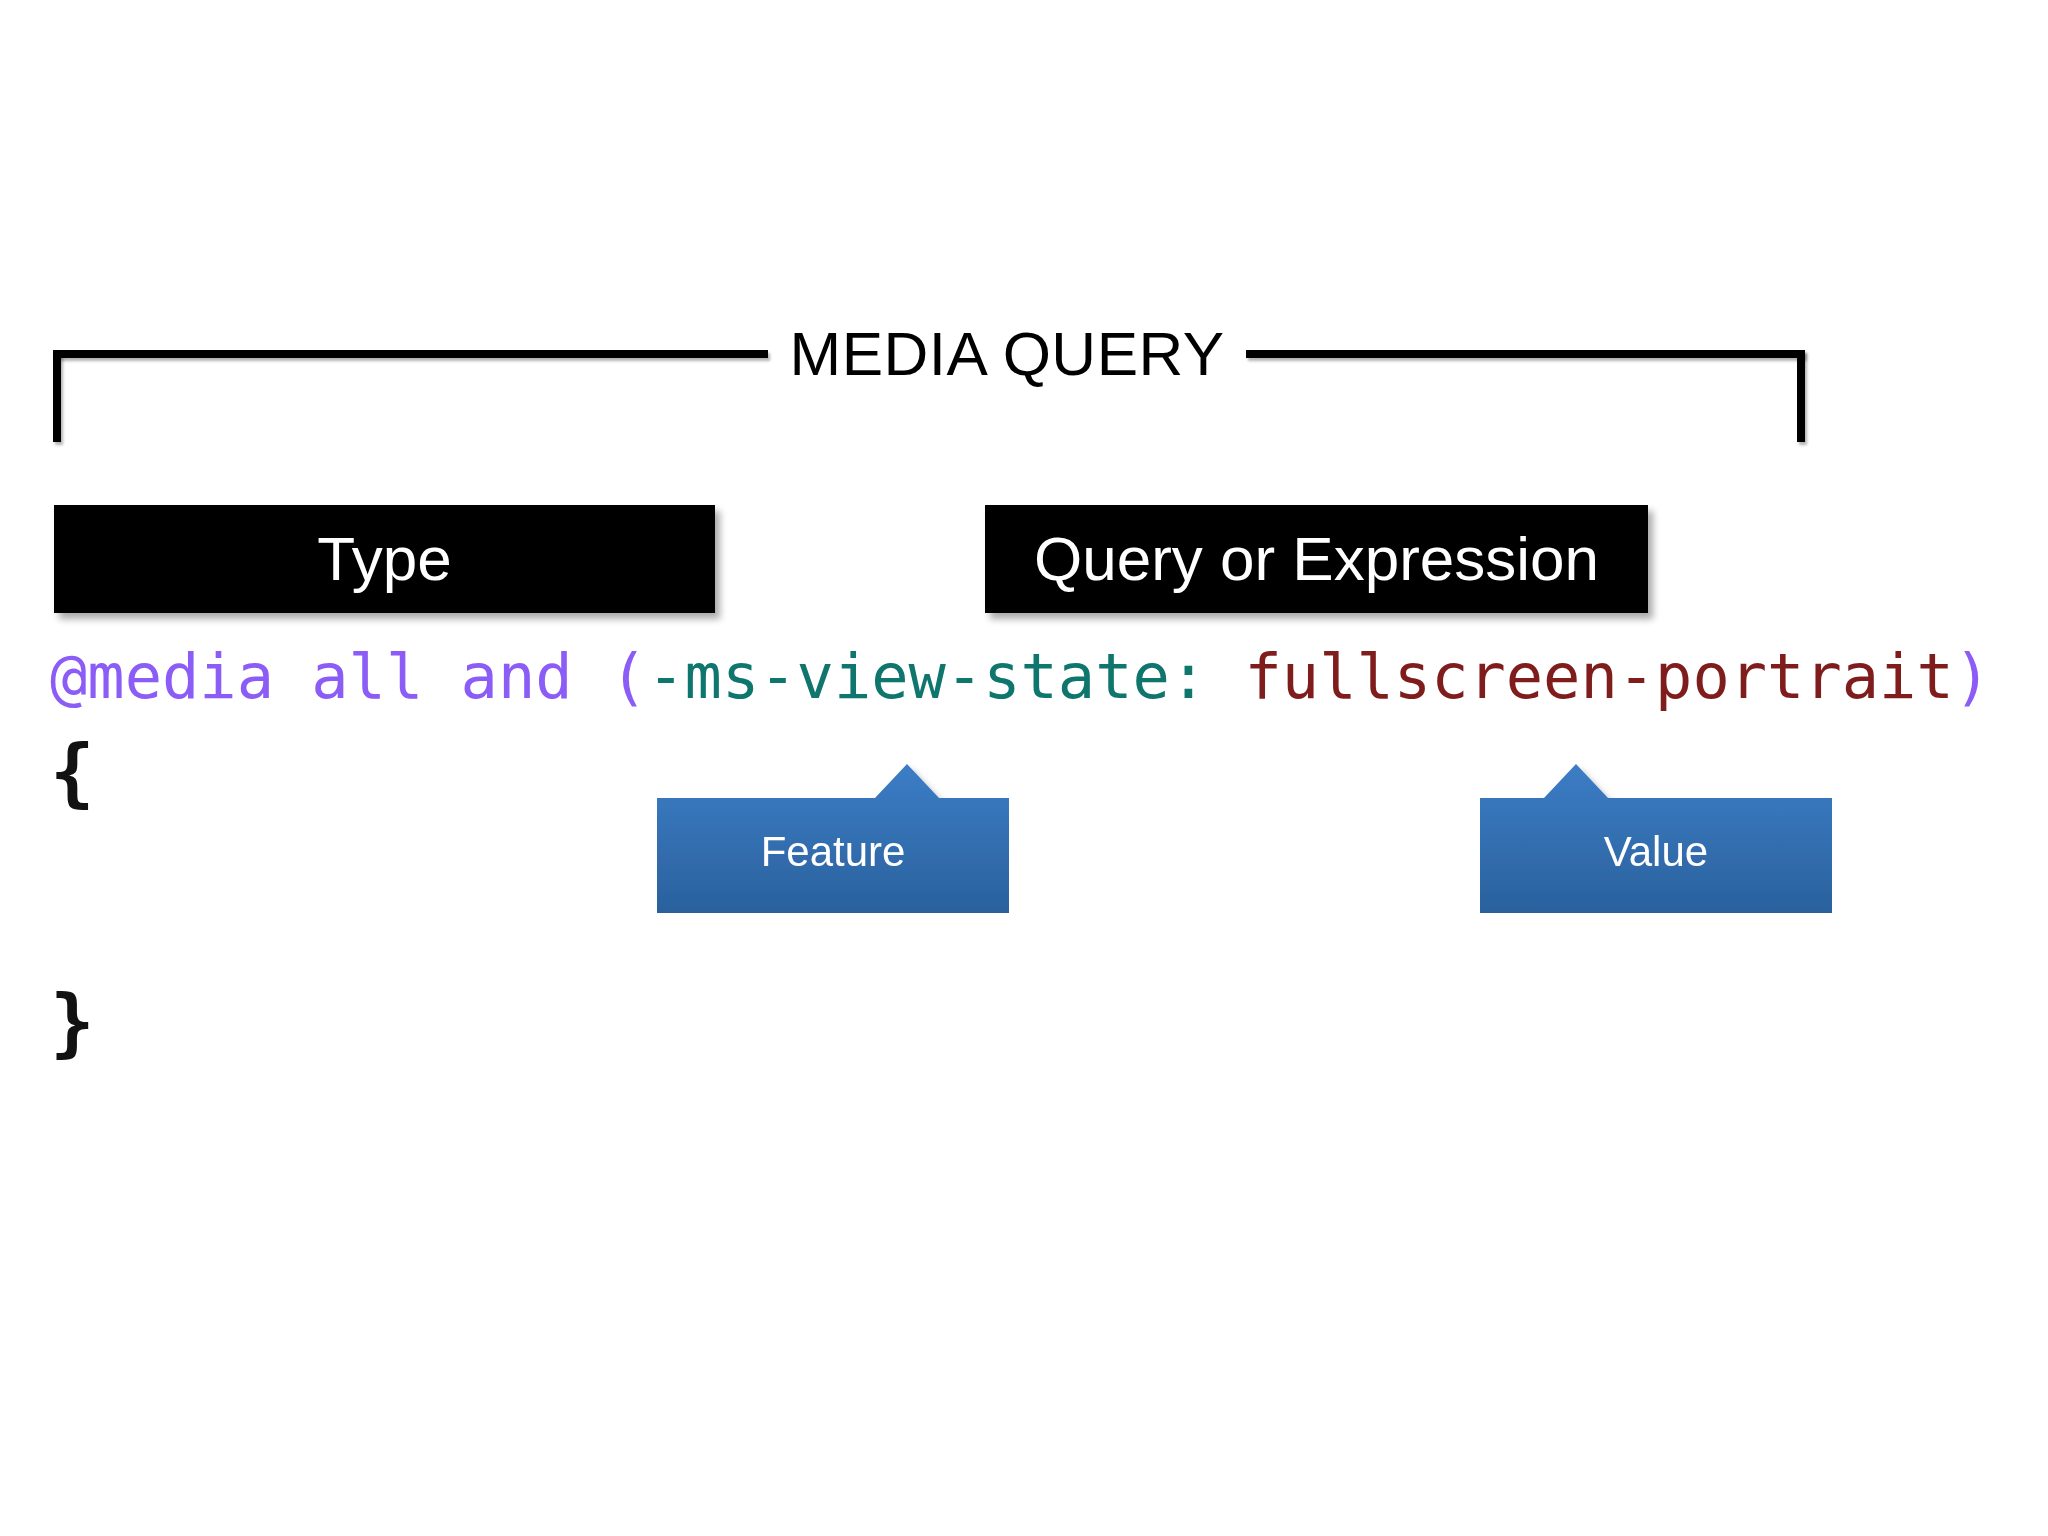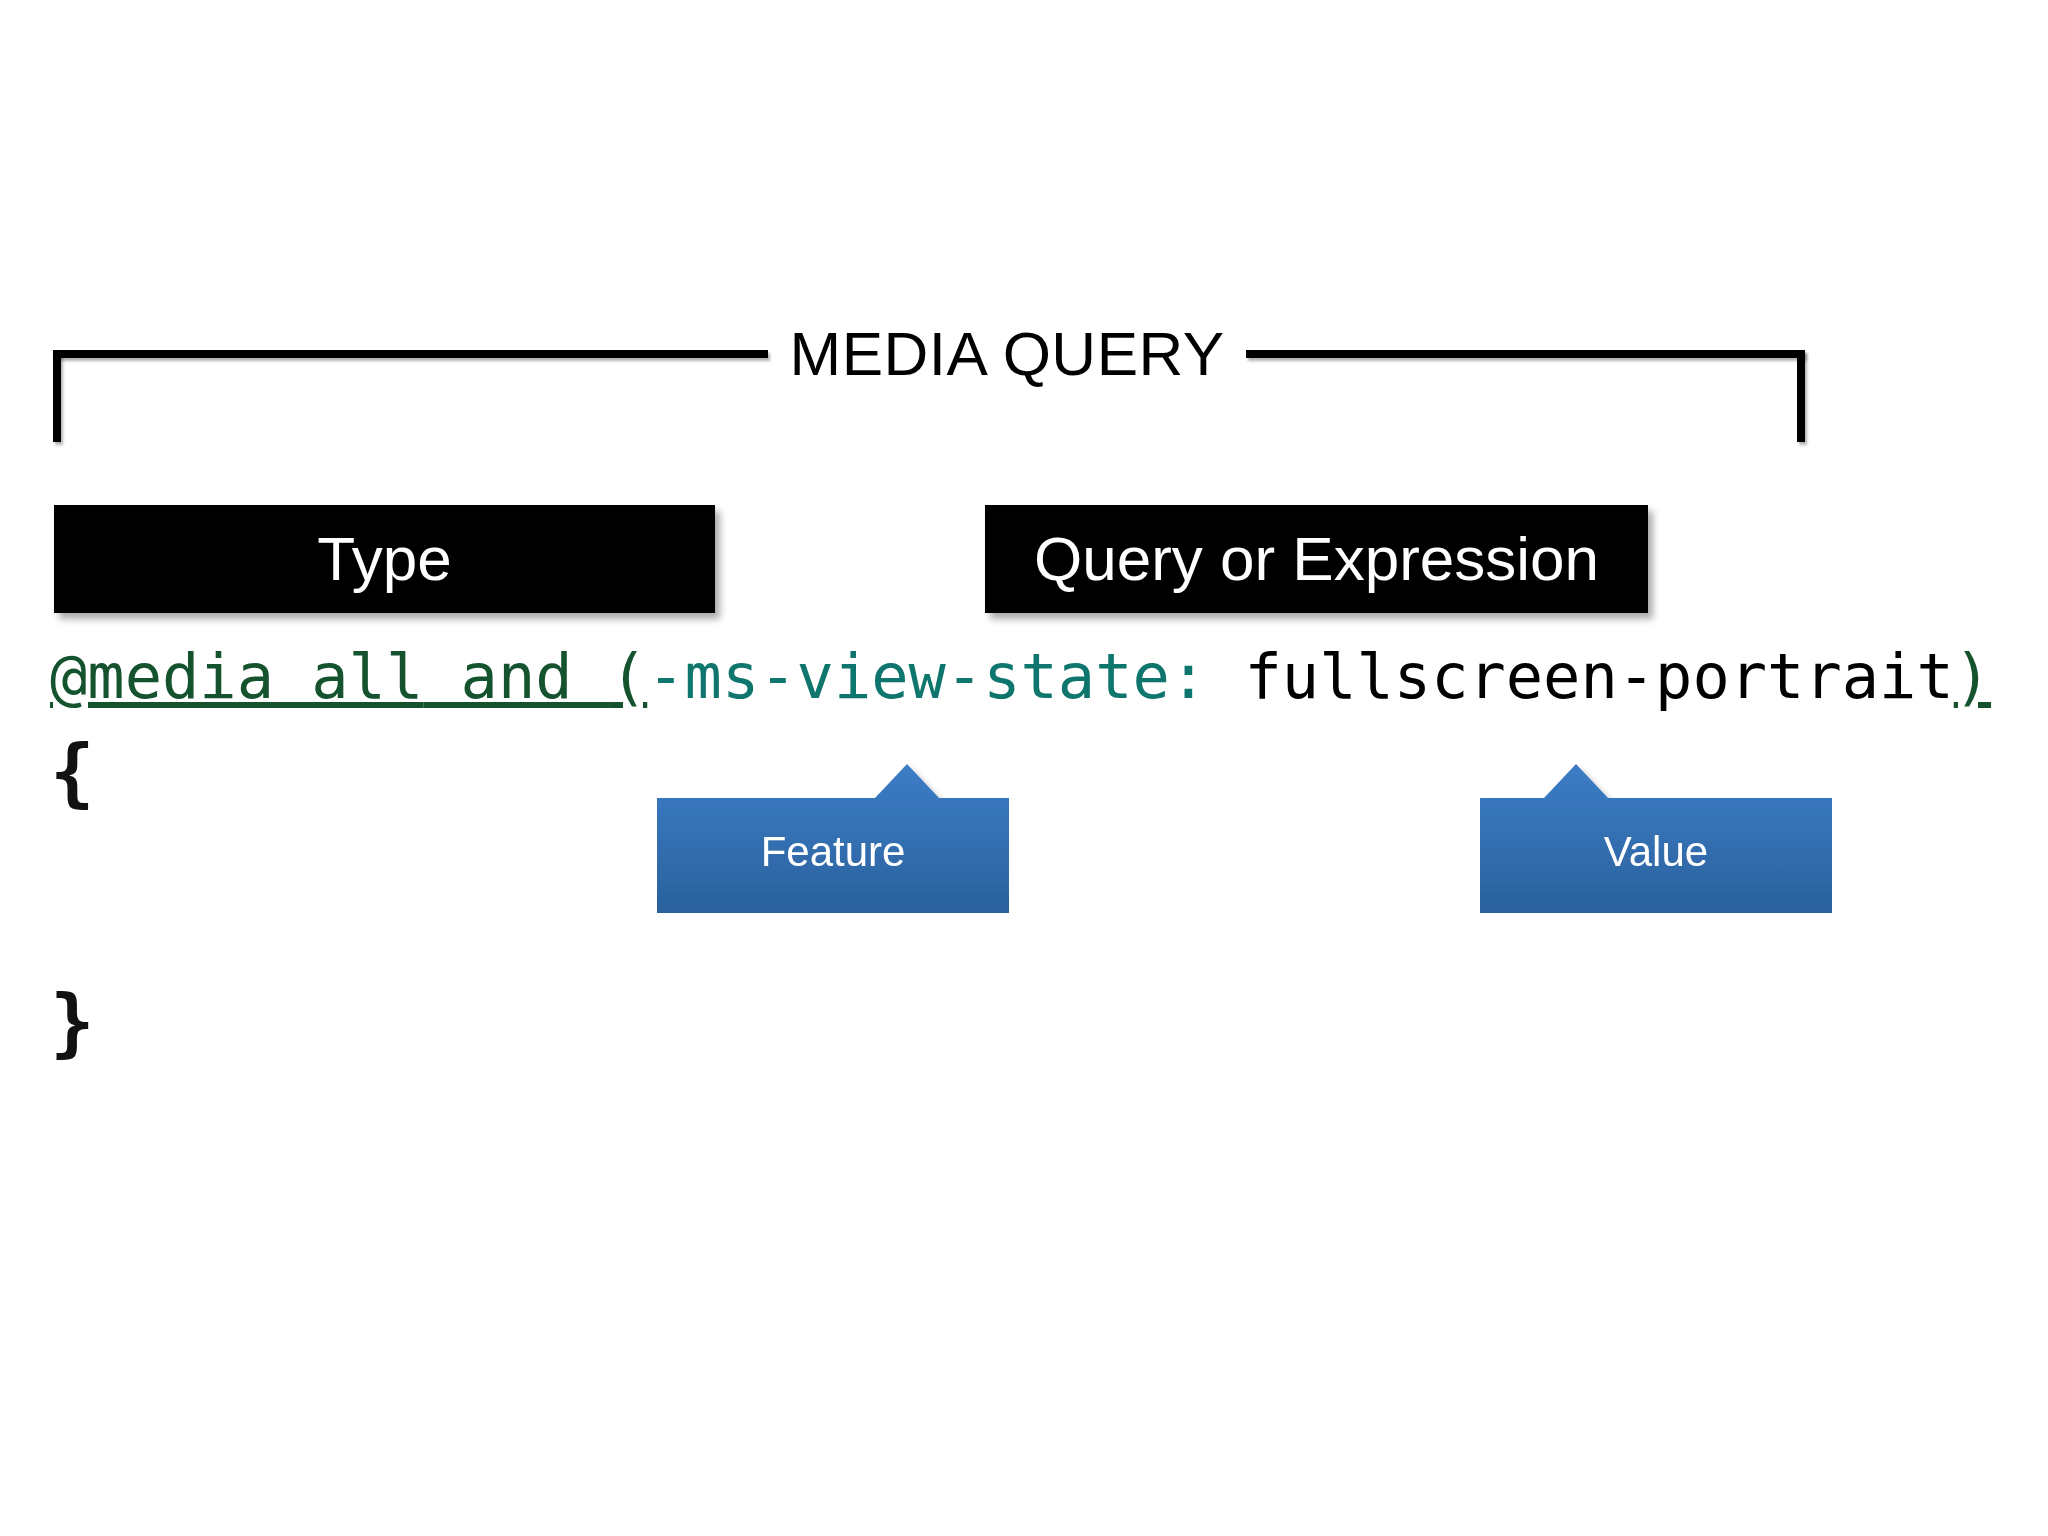--- a/index.html
+++ b/index.html
@@ -81,23 +81,23 @@
   .code-line {
     position: absolute;
     left: 50px;
     top: 640px;
     font-family: "DejaVu Sans Mono", "Liberation Mono", monospace;
     font-size: 62px;
     line-height: 74px;
     white-space: pre;
     letter-spacing: 0px;
   }
-  .tok-blue  { color: #14532d; text-decoration: underline; }
+  .tok-blue  { color: #8b5cf6; }
   .tok-red   { color: #0f766e; }
-  .tok-light { color: #000000; }
+  .tok-light { color: #7f1d1d; }
 
   .brace {
     position: absolute;
     left: 50px;
     font-family: "DejaVu Sans Mono", "Liberation Mono", monospace;
     font-size: 74px;
     line-height: 1;
     color: #121212;
     font-weight: bold;
   }

